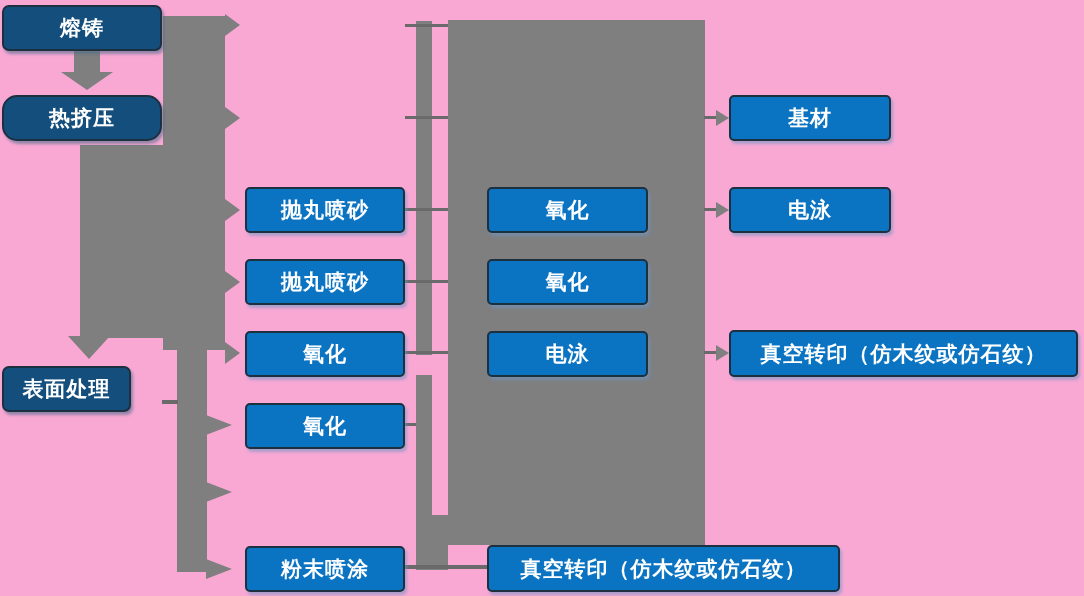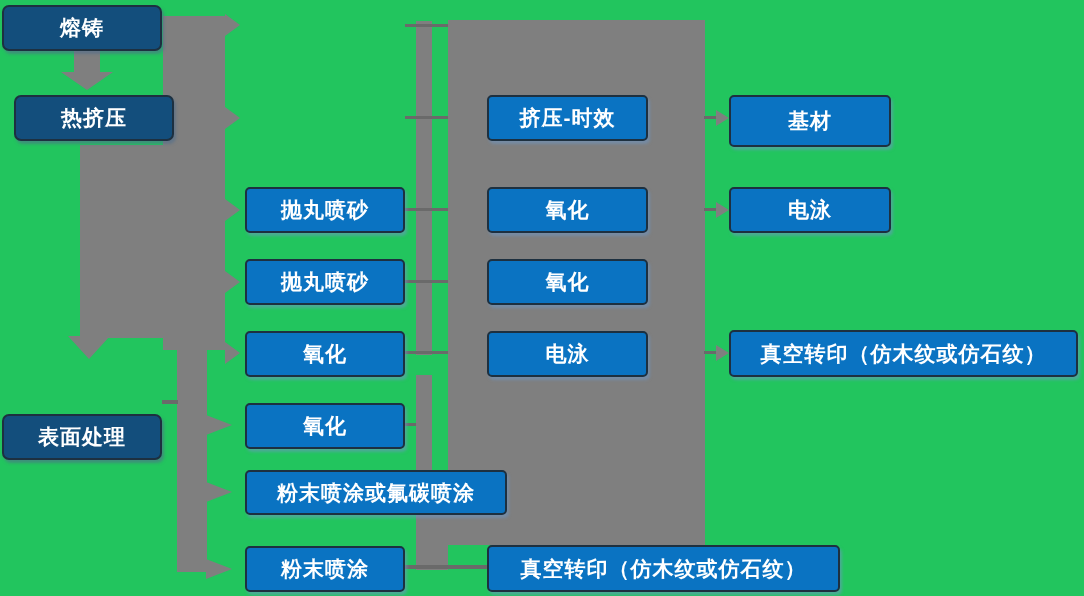--- a/index.html
+++ b/index.html
@@ -1,17 +1,17 @@
 <!DOCTYPE html>
 <html style="--dark: #134e7c; --blue: #0a73c2; --border: #1d3040; --gray: #7f7f7f; --line: #6a6a6a; --text: #ffffff;"><head>
 <meta charset="utf-8">
 <style>
   html,body{margin:0;padding:0;background:#fff;}
   .stage{
-    position:relative;width:1084px;height:596px;background:#22c55e;overflow:hidden;
+    position:relative;width:1084px;height:596px;background:#f9a8d4;overflow:hidden;
     font-family:Liberation Sans, sans-serif;
   }
   .box{
     position:absolute;box-sizing:border-box;
     background:var(--blue,#0a73c2);
     border:2px solid var(--border,#1d3040);
     border-radius:5px;color:var(--text,#fff);
     font-size:21px;font-weight:bold;text-align:center;
     display:flex;align-items:center;justify-content:center;
     letter-spacing:1px;white-space:nowrap;
@@ -72,33 +72,31 @@
   <div class="thin" style="left:405px;top:565px;width:82px;height:4px;"></div>
 
   <div class="thin" style="left:704px;top:116px;width:14px;height:3px;"></div>
   <div class="tri right-xs" style="left:716px;top:110px;"></div>
   <div class="thin" style="left:704px;top:208px;width:14px;height:3px;"></div>
   <div class="tri right-xs" style="left:716px;top:202px;"></div>
   <div class="thin" style="left:704px;top:351px;width:14px;height:3px;"></div>
   <div class="tri right-xs" style="left:716px;top:345px;"></div>
 
   <div class="box dark" style="left:2px;top:5px;width:160px;height:46px;">熔铸</div>
-  <div class="box dark" style="left:14px;top:95px;width:160px;height:46px;">热挤压</div>
-  <div class="box dark" style="left:2px;top:366px;width:160px;height:46px;margin-top:48px;">表面处理</div>
+  <div class="box dark" style="left:2px;top:95px;width:160px;height:46px;border-radius:15px;">热挤压</div>
+  <div class="box dark" style="left:2px;top:366px;width:129px;height:46px;">表面处理</div>
 
   <div class="box" style="left:245px;top:187px;width:160px;height:46px;">抛丸喷砂</div>
   <div class="box" style="left:245px;top:259px;width:160px;height:46px;">抛丸喷砂</div>
   <div class="box" style="left:245px;top:331px;width:160px;height:46px;">氧化</div>
   <div class="box" style="left:245px;top:403px;width:160px;height:46px;">氧化</div>
-  <div class="box" style="left:245px;top:470px;width:262px;height:45px;">粉末喷涂或氟碳喷涂</div>
   <div class="box" style="left:245px;top:546px;width:160px;height:46px;text-align:center;">粉末喷涂</div>
 
-  <div class="box" style="left:487px;top:95px;width:161px;height:46px;">挤压-时效</div>
   <div class="box" style="left:487px;top:187px;width:161px;height:46px;">氧化</div>
   <div class="box" style="left:487px;top:259px;width:161px;height:46px;">氧化</div>
   <div class="box" style="left:487px;top:331px;width:161px;height:46px;">电泳</div>
   <div class="box" style="left:487px;top:545px;width:353px;height:47px;">真空转印（仿木纹或仿石纹）</div>
 
-  <div class="box" style="left:729px;top:95px;width:162px;height:52px;">基材</div>
+  <div class="box" style="left:729px;top:95px;width:162px;height:46px;">基材</div>
   <div class="box" style="left:729px;top:187px;width:162px;height:46px;">电泳</div>
   <div class="box" style="left:729px;top:330px;width:349px;height:47px;">真空转印（仿木纹或仿石纹）</div>
 
 </div>
 
 </body></html>

